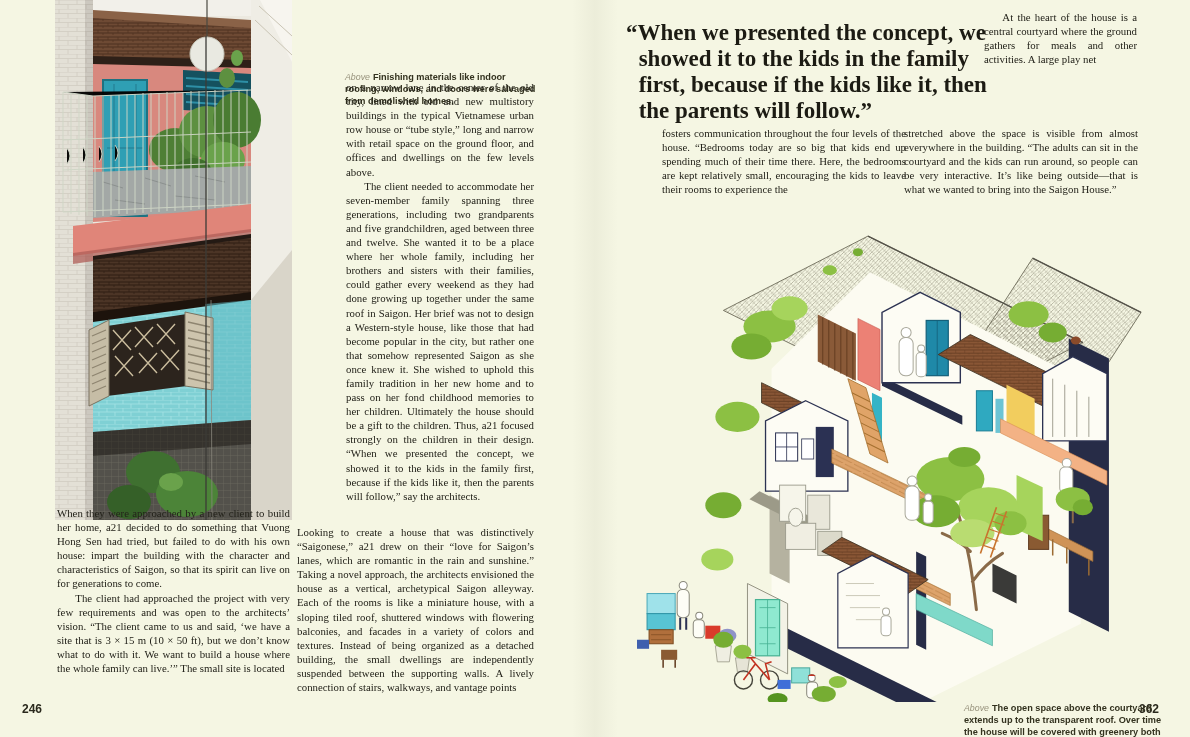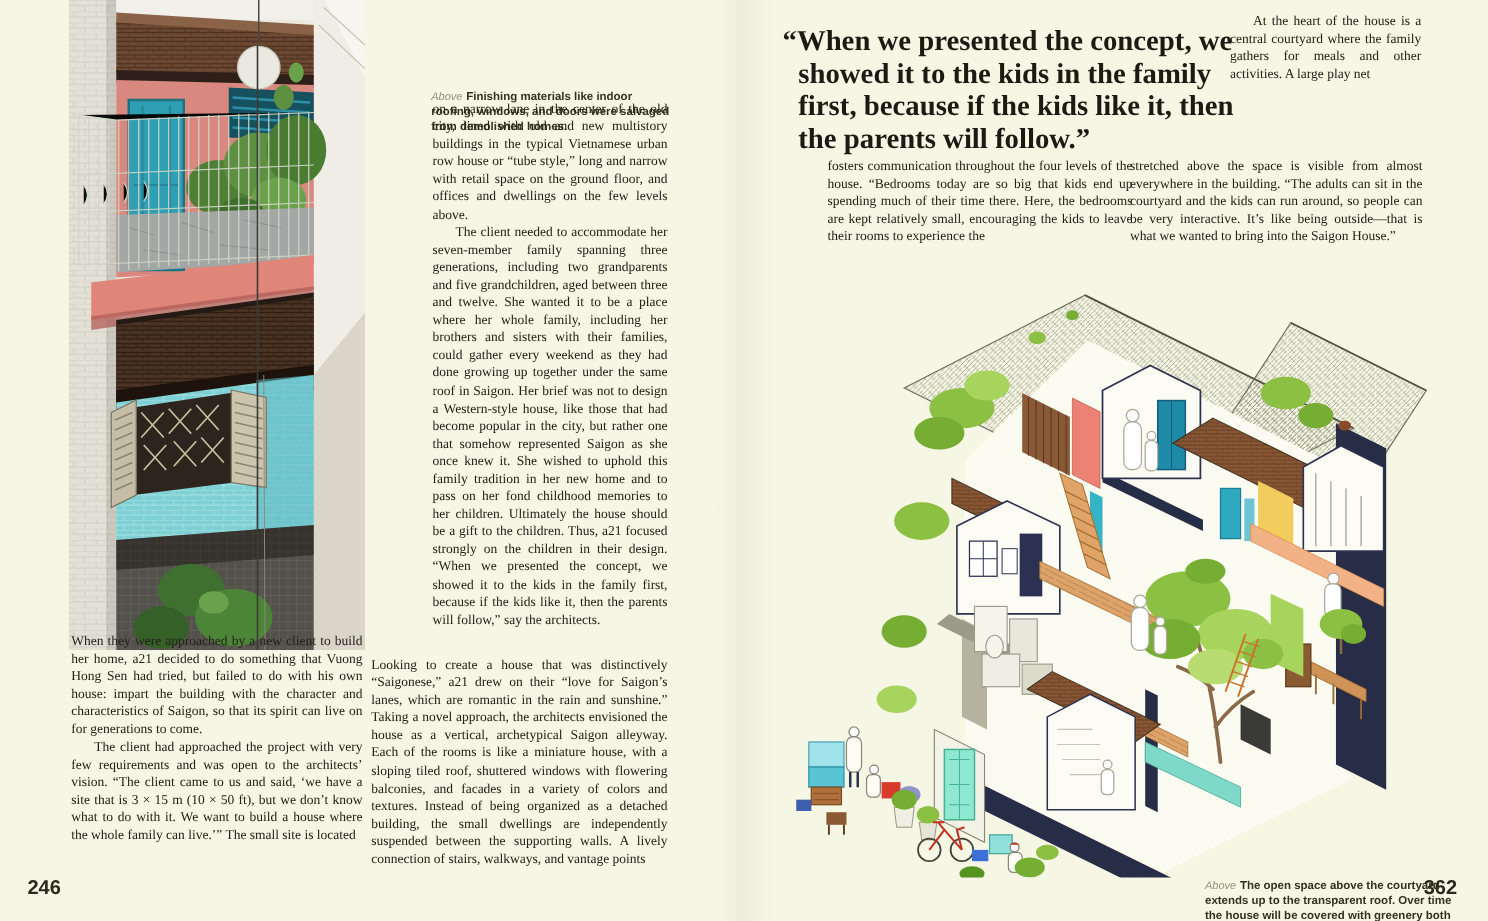--- a/index.html
+++ b/index.html
@@ -12,21 +12,21 @@
   .col p{margin:0;text-align:justify;font-size:10.8px;line-height:14.1px;color:#23221a;}
   .col p.indent{text-indent:1.7em;}
   
   .caption{font-family:"Liberation Sans",sans-serif;font-size:9.2px;line-height:12px;
            font-weight:bold;color:#33321f;margin-top:44px;}
   .cap-prefix{color:#97927c;font-weight:normal;font-style:italic;margin-right:3px;font-size:8.8px;}
   
   .pullquote{font-family:"Liberation Serif",serif;font-weight:bold;font-size:23px;
              line-height:26px;color:#1c1b13;padding-left:.55em;text-indent:-.55em;}
   
-  .folio{font-family:"Liberation Sans",sans-serif;font-weight:bold;font-size:16px;color:#2a291d;}
+  .folio{font-family:"Liberation Sans",sans-serif;font-weight:bold;font-size:12px;color:#2a291d;}
   .gutter{top:0;height:737px;left:572px;width:46px;
           background:linear-gradient(90deg,rgba(70,70,40,0) 0%,rgba(70,70,40,.05) 50%,rgba(70,70,40,0) 100%);}
   svg{display:block;}
 </style>
 </head>
 <body>
 
 <div class="spread">
 
   <div>
@@ -154,21 +154,21 @@
 
   <div>
 
     <div class="pullquote abs" style="left:626px;top:20px;width:356px">“When we presented the concept, we showed it to the kids in the family first, because if the kids like it, then the parents will follow.”</div>
 
     <div class="col abs" style="left:662px;top:126px;width:244px">
       <p>fosters communication throughout the four levels of the house. “Bedrooms today are so big that kids end up spending much of their time there. Here, the bedrooms are kept relatively small, encouraging the kids to leave their rooms to experience the</p>
     </div>
 
     <div class="col abs" style="left:984px;top:10px;width:153px">
-      <p class="indent">At the heart of the house is a central courtyard where the family gathers for meals and other activities. A large play net</p>
+      <p class="indent">At the heart of the house is a central courtyard where the ground gathers for meals and other activities. A large play net</p>
     </div>
 
     <div class="col abs" style="left:904px;top:126px;width:234px">
       <p>stretched above the space is visible from almost everywhere in the building. “The adults can sit in the courtyard and the kids can run around, so people can be very interactive. It’s like being outside—that is what we wanted to bring into the Saigon House.”</p>
     </div>
 
     <figure class="abs" style="left:618px;top:210px;width:524px;height:492px">
       <svg width="524" height="492" viewBox="0 0 520 490">
         <defs>
           <pattern id="xh" width="7" height="7" patternUnits="userSpaceOnUse">

